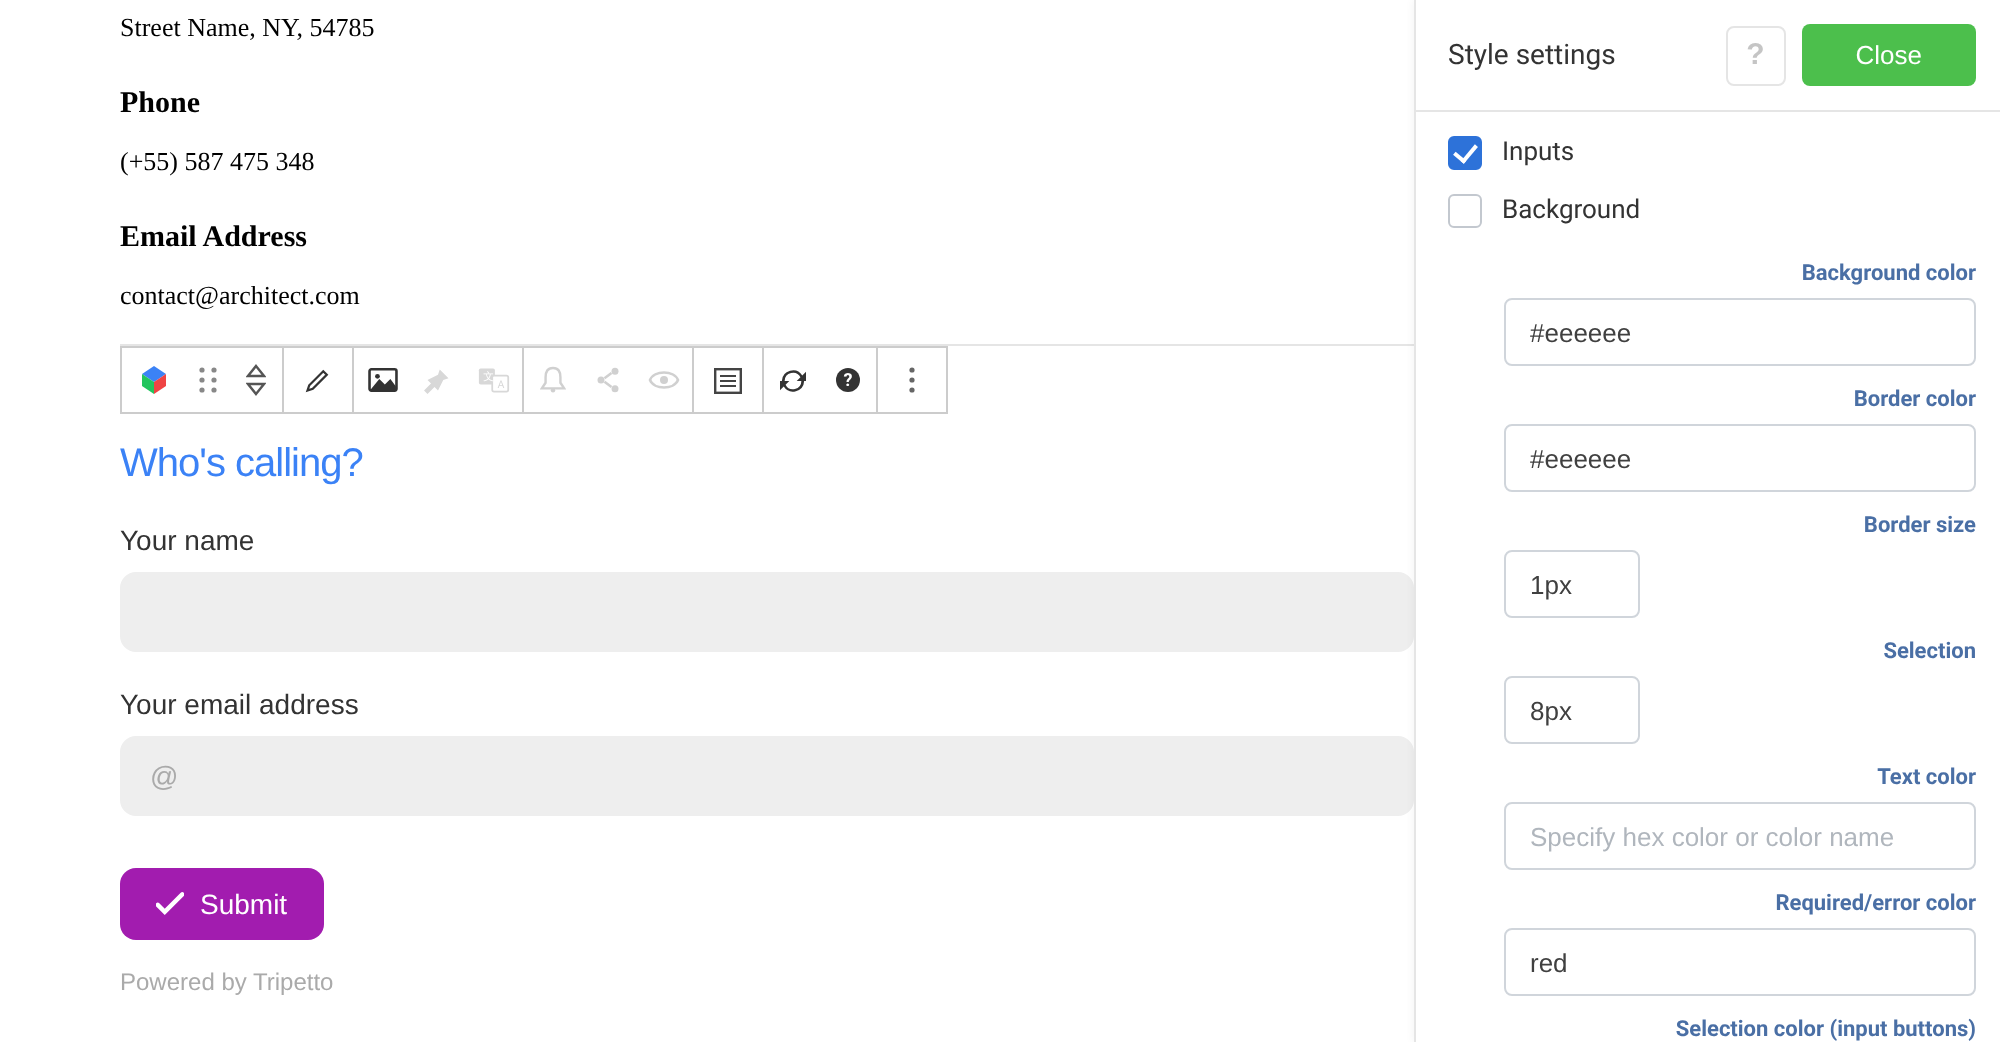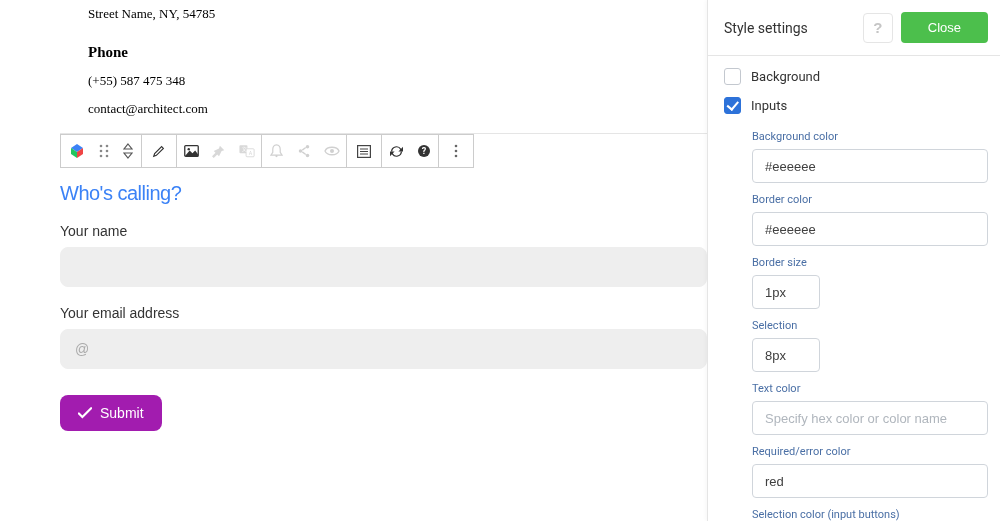--- a/index.html
+++ b/index.html
@@ -1,19 +1,19 @@
 <!DOCTYPE html>
 <html><head>
   <meta charset="utf-8">
   <style>
     * { margin: 0; padding: 0; box-sizing: border-box; }
     body { font-family: -apple-system, BlinkMacSystemFont, "Segoe UI", Roboto, sans-serif; color: #333; background: #fff; overflow: hidden; width: 1000px; height: 521px; }
     .app { display: flex; height: 100%; }
     .main { flex: 1 1 auto; padding: 0 0 0 60px; overflow: hidden; }
-    .content-block { font-family: Georgia, 'Times New Roman', serif; color: #000; margin-left: 28px; }
+    .content-block { font-family: Georgia, 'Times New Roman', serif; color: #000; }
     .content-block .line1 { font-size: 13px; margin-top: 6px; margin-bottom: 12px; }
     .content-block .h-phone { font-size: 15px; font-weight: 700; margin-top: 22px; margin-bottom: 12px; }
     .content-block .phone-val { font-size: 13px; margin-bottom: 12px; }
     .content-block .h-email { font-size: 15px; font-weight: 700; margin-top: 22px; margin-bottom: 12px; }
     .content-block .email-val { font-size: 13px; margin-bottom: 16px; }
 
     .block-selected { border-top: 1px solid #e5e5e5; margin-top: 6px; }
     .toolbar { display:flex; border: 1px solid #ccc; margin-top:0; background:#fff; height:34px; width:fit-content; }
     .tb-group { display:flex; align-items:center; border-right:1px solid #ccc; }
     .tb-group:last-child { border-right:none; }
@@ -37,35 +37,36 @@
     .sb-title { font-size:14px; color:#333; margin-right:auto; }
     .help-btn { width:30px; height:30px; border:1px solid #e5e5e5; border-radius:4px; background:#fff; color:#c5c5c5; font-weight:700; display:flex; align-items:center; justify-content:center; cursor:pointer; font-size:15px;}
     .close-btn { background:#4cbf4c; color:#fff; border:none; border-radius:4px; padding: 8px 27px; font-size:13px; cursor:pointer; }
     .sb-body { overflow-y:auto; padding: 6px 12px 16px 16px; flex:1; }
     .chk-row { display:flex; align-items:center; gap:10px; padding:6px 0; }
     .chk { width:17px; height:17px; border:1px solid #c3c8cf; border-radius:3px; background:#fff; position:relative; display:inline-flex; align-items:center; justify-content:center;}
     .chk.checked { background:#2d72d9; border-color:#2d72d9; }
     .chk.checked::after { content:""; width:5px; height:9px; border:2px solid #fff; border-top:none; border-left:none; transform:rotate(40deg) translate(-0.5px,-1px);}
     .chk-label { font-size:13px; color:#333; }
     .sub-section { margin-left:28px; }
-    .sp-label { font-size:11px; color:#4a6fa5; font-weight:400; margin-top:10px; margin-bottom:6px; }
+    .sp-label { font-size:11px; color:#4a6fa5; font-weight:700; margin-top:10px; margin-bottom:6px;text-align:right; }
     .sp-input { border:1px solid #d0d5db; border-radius:4px; height:34px; font-size:13px; color:#404040; padding:0 12px; }
     .sp-input.full { width:100%; }
     .sp-input.small { width:68px; }
     .sp-input::placeholder { color:#b0b6bd; }
   </style>
 </head>
 <body>
 
 <div class="app">
   <div class="main">
     <div class="content-block">
       <div class="line1">Street Name, NY, 54785</div>
       <div class="h-phone">Phone</div>
       <div class="phone-val">(+55) 587 475 348</div>
+      <div class="h-email">Email Address</div>
       <div class="email-val">contact@architect.com</div>
     </div>
 
     <div class="block-selected">
       <div class="toolbar">
         <div class="tb-group">
           <span class="tb-logo">
             <svg width="16" height="16" viewBox="0 0 16 16">
               <polygon points="8,1 14,5 8,9 2,5" fill="#3b82f6"></polygon>
               <polygon points="8,9 14,5 14,11 8,15" fill="#ef4444"></polygon>
@@ -183,38 +184,39 @@
         <div class="field-label">Your email address</div>
         <input class="field-input" type="text" placeholder="@" style="">
         <div>
           <button class="submit-btn">
             <svg width="14" height="12" viewBox="0 0 16 13">
                 <path d="M1 7 L5 11 L15 1" fill="none" stroke="#fff" stroke-width="2.5" stroke-linecap="round"></path>
               </svg>
             <span>Submit</span>
           </button>
         </div>
+        <div class="powered">Powered by Tripetto</div>
       </div>
     </div>
   </div>
 
   <div class="sidebar">
     <div class="sb-header">
       <span class="sb-title">Style settings</span>
       <button class="help-btn">?</button>
       <button class="close-btn">Close</button>
     </div>
     <div class="sb-body">
       <div class="chk-row">
+        <span class="chk checked"></span>
+        <span class="chk-label">Inputs</span>
+      </div>
+      <div class="chk-row">
         <span class="chk"></span>
         <span class="chk-label">Background</span>
-      </div>
-      <div class="chk-row">
-        <span class="chk checked"></span>
-        <span class="chk-label">Inputs</span>
       </div>
       <div class="sub-section">
         <div class="sp-label">Background color</div>
         <input class="sp-input full" type="text" value="#eeeeee" style="">
         <div class="sp-label">Border color</div>
         <input class="sp-input full" type="text" value="#eeeeee" style="">
         <div class="sp-label">Border size</div>
         <input class="sp-input small" type="text" value="1px" style="">
         <div class="sp-label">Selection</div>
         <input class="sp-input small" type="text" value="8px" style="">

